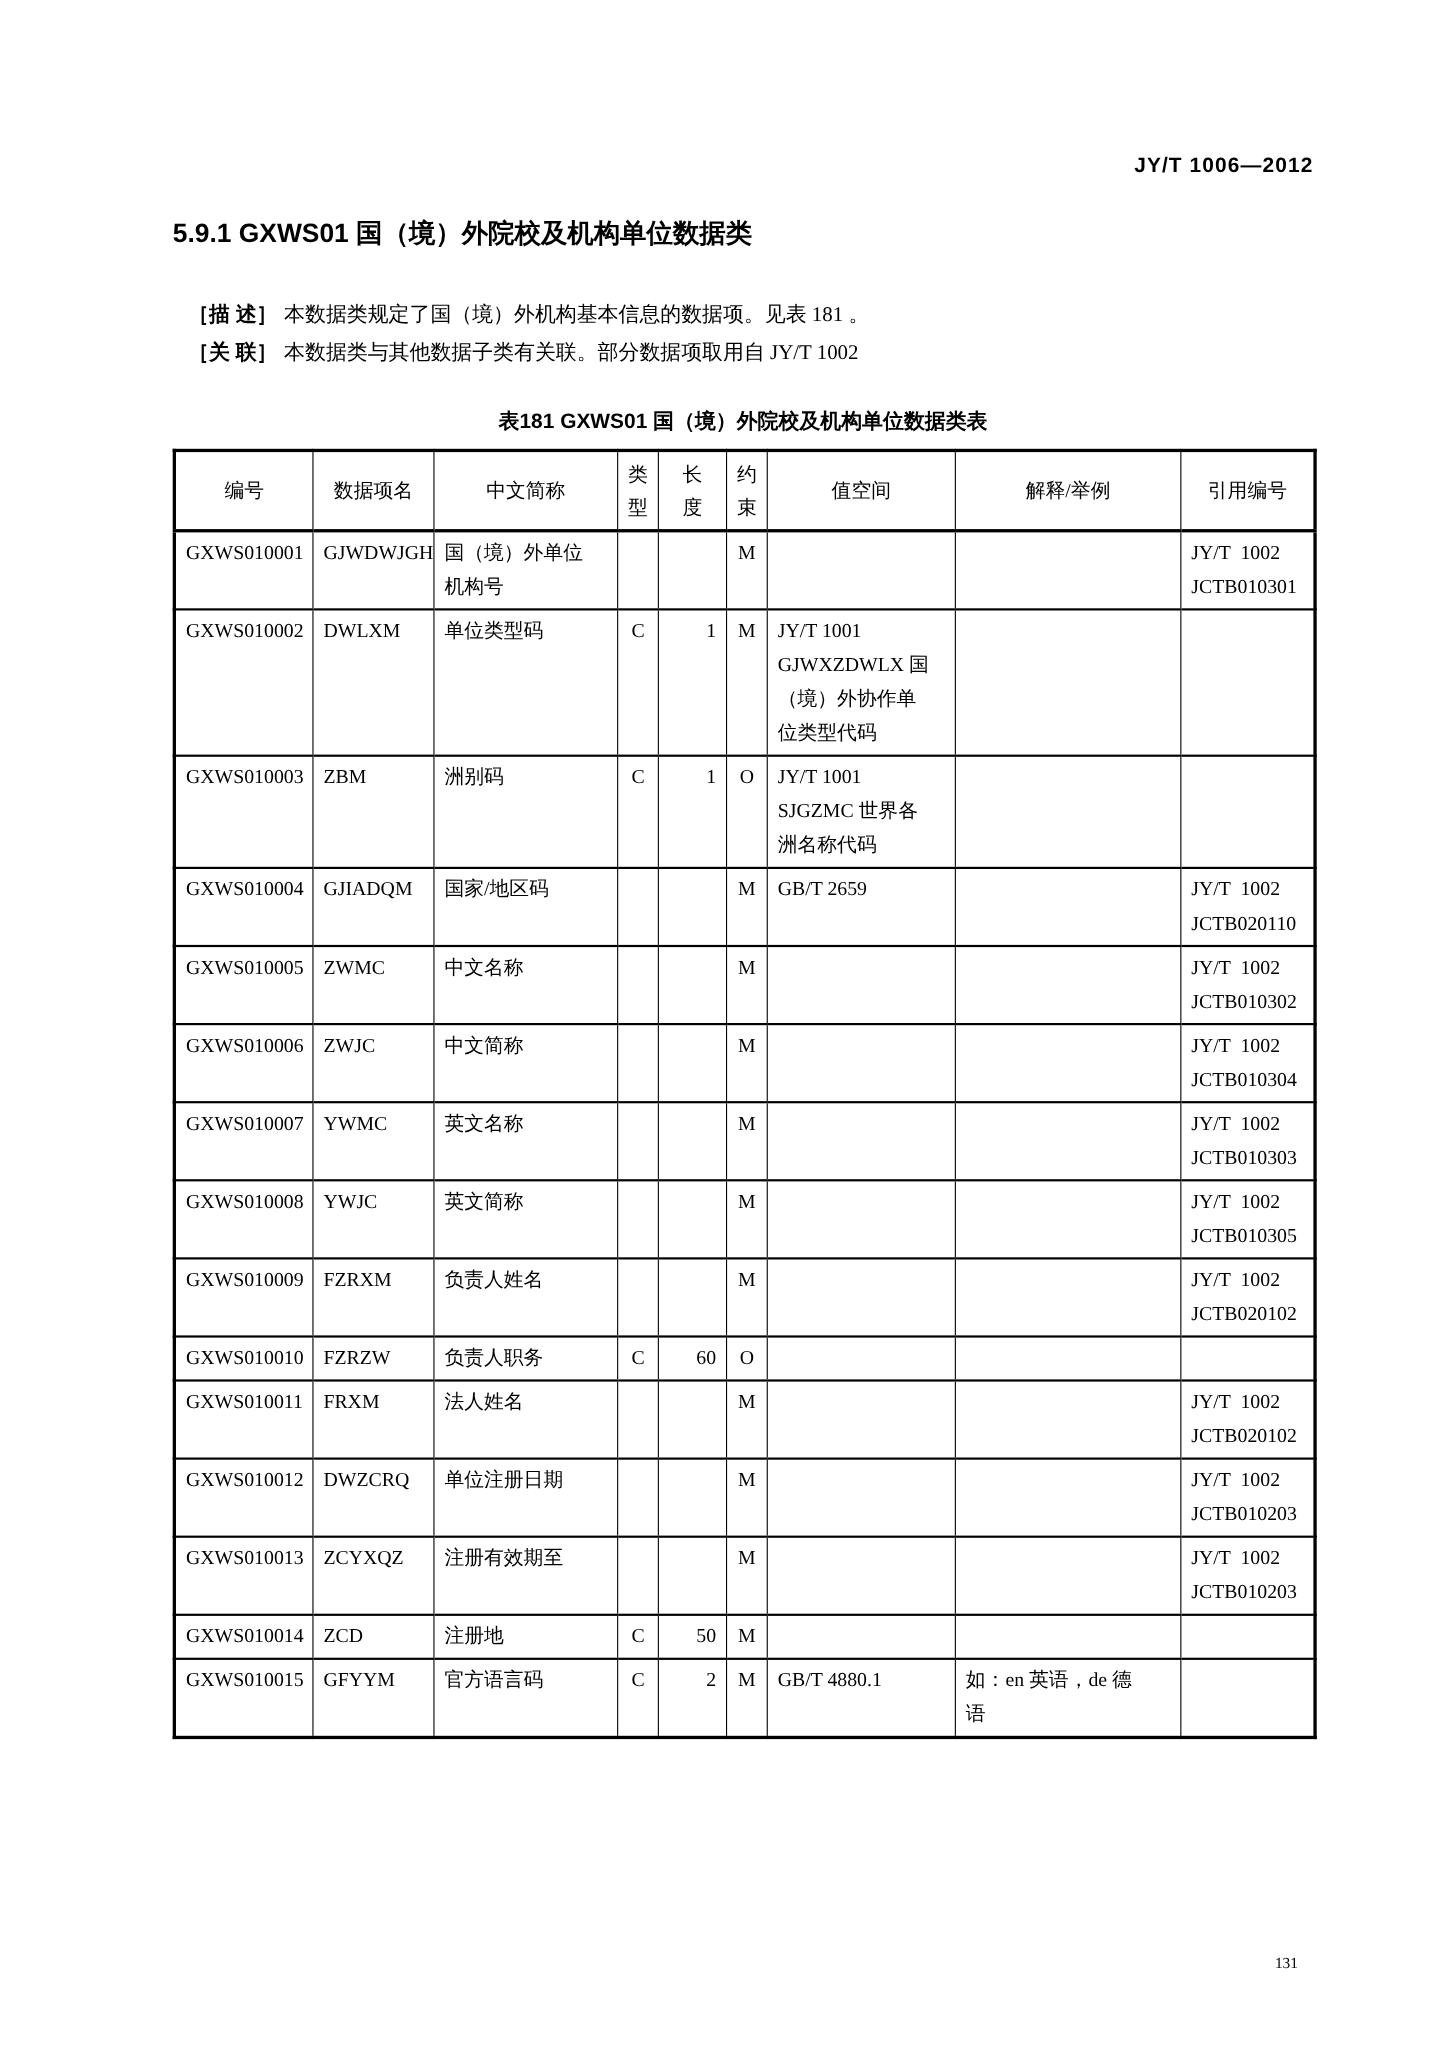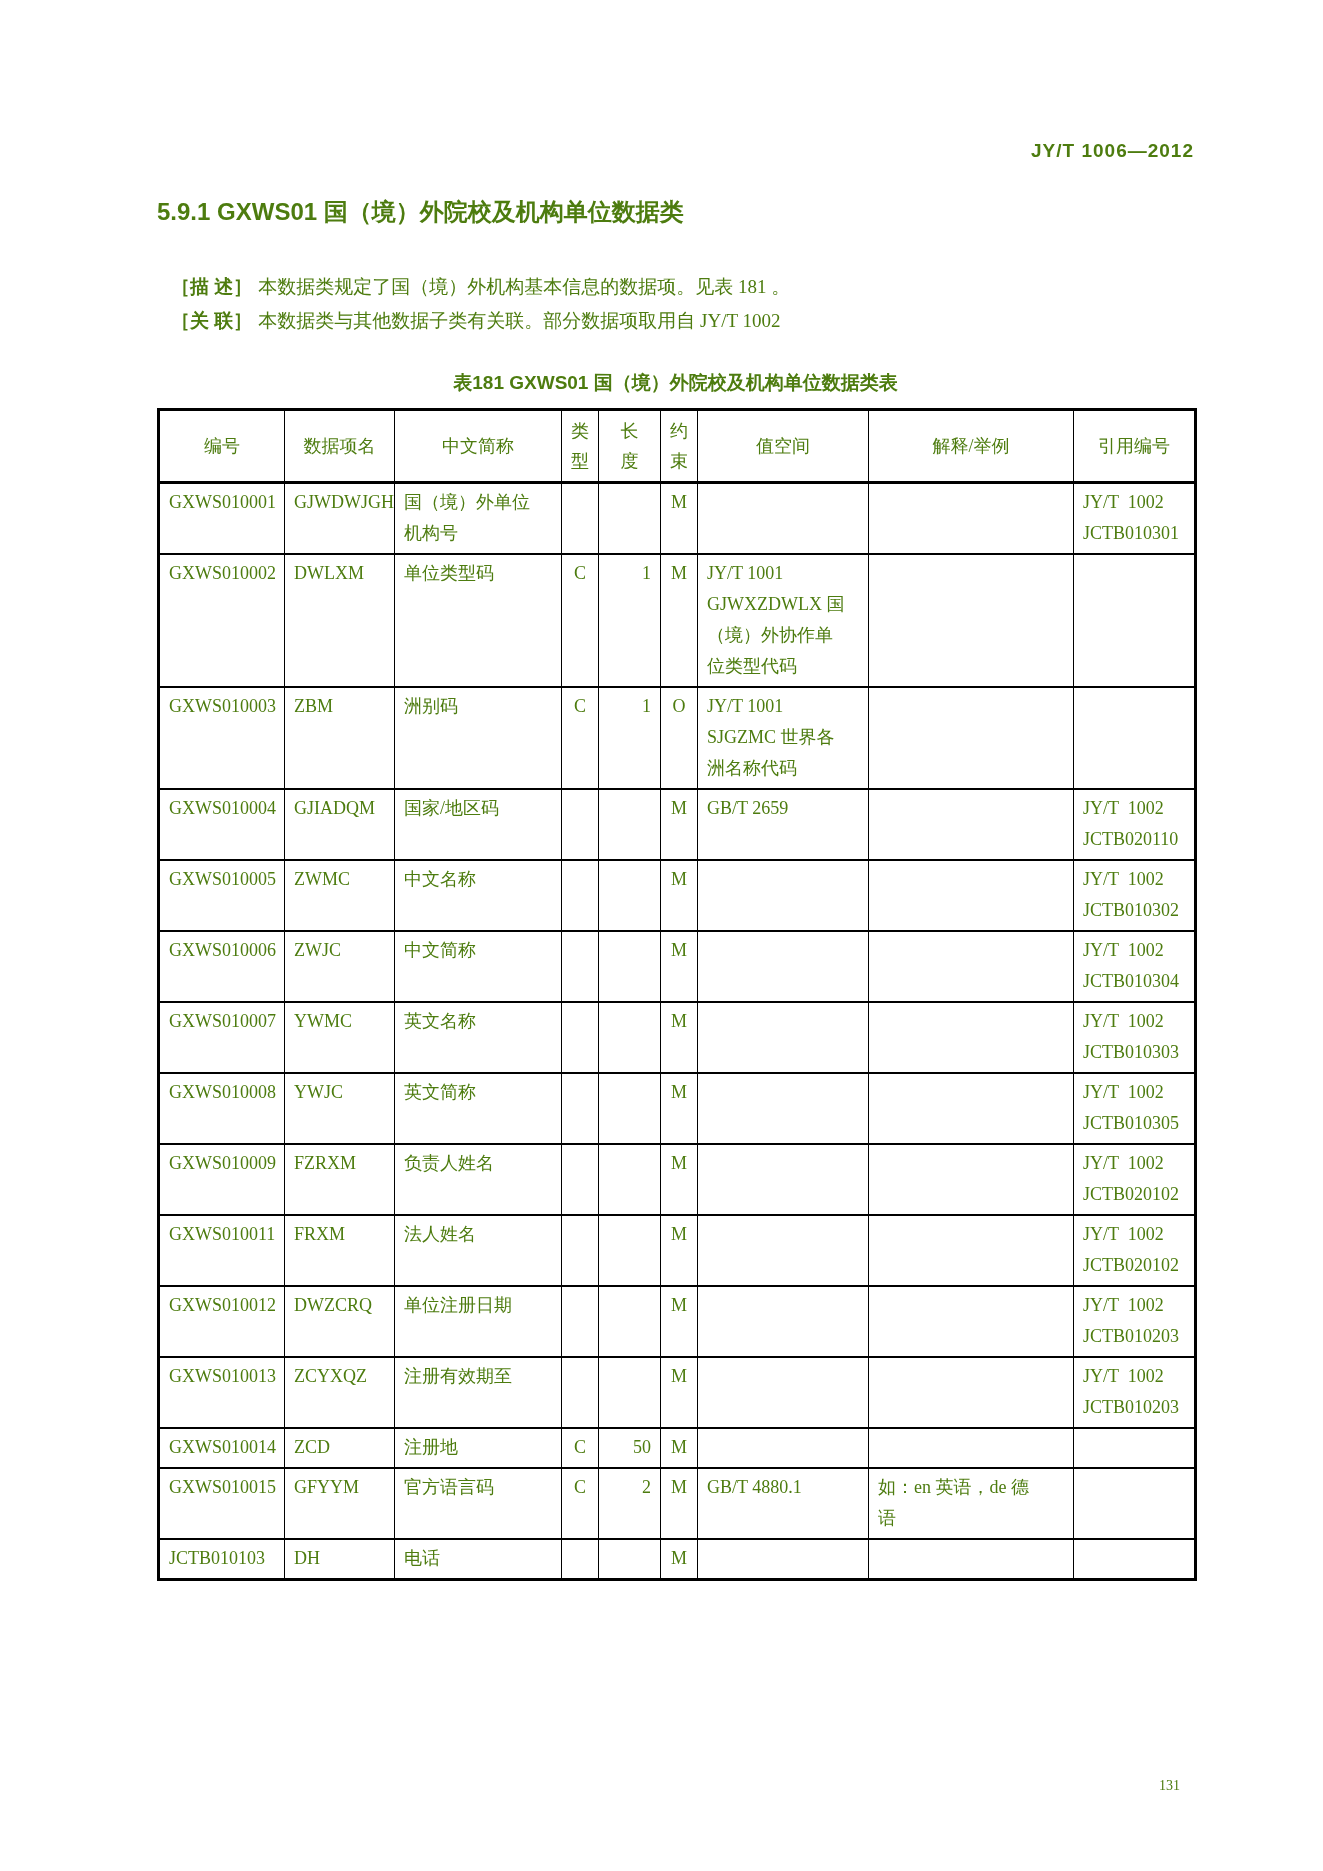--- a/index.html
+++ b/index.html
@@ -2,21 +2,21 @@
 <html><head>
 <meta charset="utf-8">
 <style>
   html, body { margin: 0; padding: 0; background: #e8e8e8; }
   .page {
     position: relative;
     width: 1323px;
     height: 1871px;
     margin: 0 auto;
     background: #ffffff;
-    color: #4d7c0f;
+    color: #000000;
     font-family: "Liberation Serif", "DejaVu Serif", serif;
     box-sizing: border-box;
     overflow: hidden;
   }
   .content {
     position: absolute;
     left: 157px;
     top: 0;
     width: 1037px;
   }
@@ -250,20 +250,31 @@
             <td class="col2">负责人姓名</td>
             <td class="col3"></td>
             <td class="col4"></td>
             <td class="col5">M</td>
             <td class="col6"></td>
             <td class="col7"></td>
             <td class="col8">JY/T  1002
 JCTB020102</td>
           </tr>
           <tr>
+            <td class="col0">GXWS010010</td>
+            <td class="col1">FZRZW</td>
+            <td class="col2">负责人职务</td>
+            <td class="col3">C</td>
+            <td class="col4">60</td>
+            <td class="col5">O</td>
+            <td class="col6"></td>
+            <td class="col7"></td>
+            <td class="col8"></td>
+          </tr>
+          <tr>
             <td class="col0">GXWS010011</td>
             <td class="col1">FRXM</td>
             <td class="col2">法人姓名</td>
             <td class="col3"></td>
             <td class="col4"></td>
             <td class="col5">M</td>
             <td class="col6"></td>
             <td class="col7"></td>
             <td class="col8">JY/T  1002
 JCTB020102</td>
@@ -308,30 +319,19 @@
             <td class="col1">GFYYM</td>
             <td class="col2">官方语言码</td>
             <td class="col3">C</td>
             <td class="col4">2</td>
             <td class="col5">M</td>
             <td class="col6">GB/T 4880.1</td>
             <td class="col7">如：en 英语，de 德
 语</td>
             <td class="col8"></td>
           </tr>
-          <tr>
-            <td class="col0">JCTB010103</td>
-            <td class="col1">DH</td>
-            <td class="col2">电话</td>
-            <td class="col3"></td>
-            <td class="col4"></td>
-            <td class="col5">M</td>
-            <td class="col6"></td>
-            <td class="col7"></td>
-            <td class="col8"></td>
-          </tr>
         </tbody>
     </table>
 
   </div>
 
   <div class="page-number">131</div>
 </div>
 
 </body></html>

